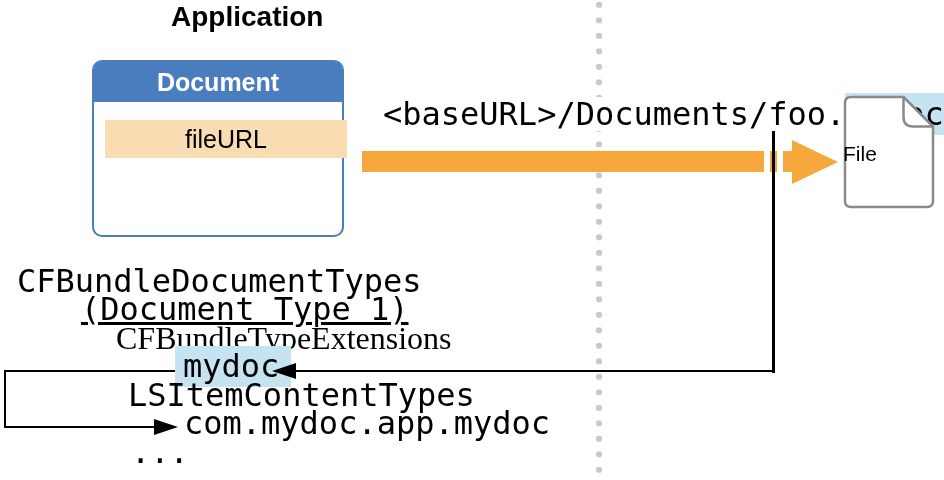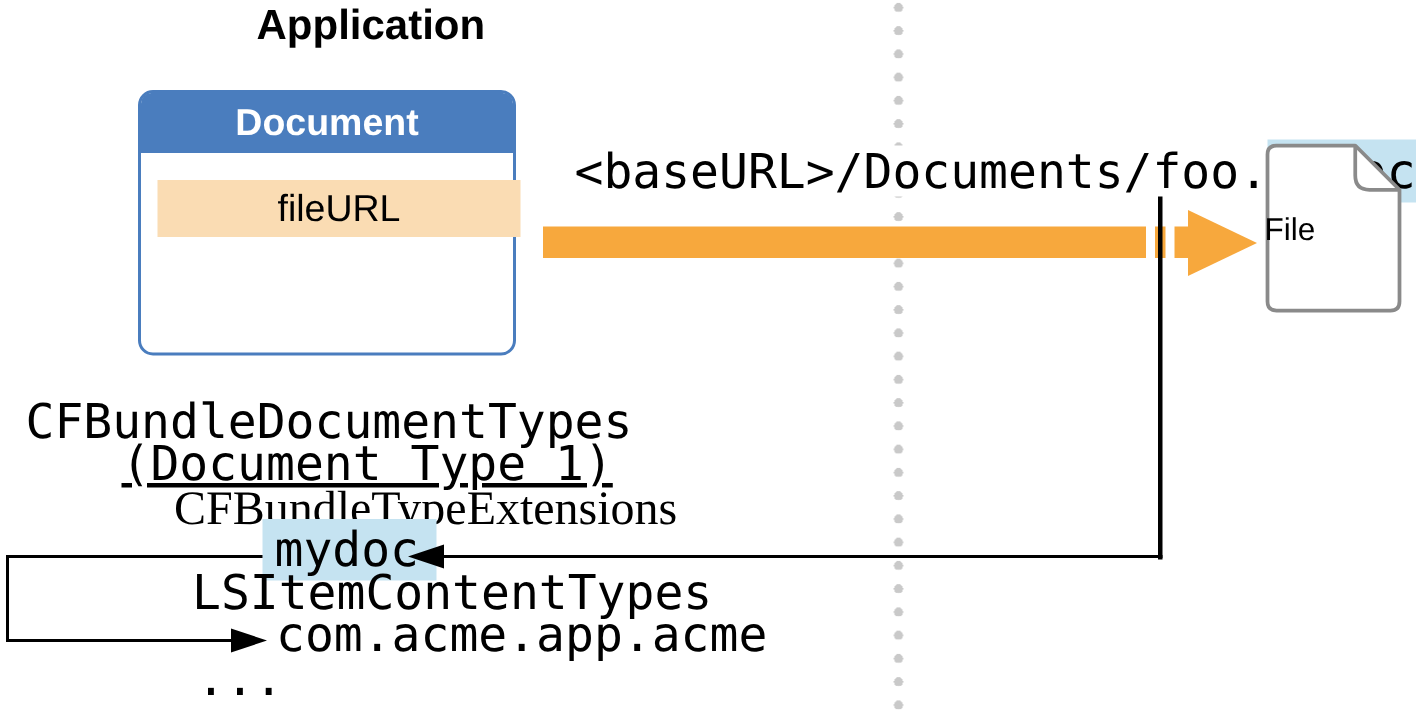--- a/index.html
+++ b/index.html
@@ -97,21 +97,21 @@
   <div class="line" id="p-h1"></div>
   <div class="line" id="p-v"></div>
   <div class="line" id="p-h2"></div>
   <div id="head-uti"></div>
 
   <div class="code-line mono" id="cl0">CFBundleDocumentTypes</div>
   <div class="code-line mono" id="cl1">(Document Type 1)</div>
   <div class="code-line mono" id="cl2">CFBundleTypeExtensions</div>
   <div class="code-line mono" id="cl3"><span class="hl">mydoc</span></div>
   <div class="code-line mono" id="cl4">LSItemContentTypes</div>
-  <div class="code-line mono" id="cl5">com.acme.app.acme</div>
+  <div class="code-line mono" id="cl5">com.mydoc.app.mydoc</div>
   <div class="code-line mono" id="cl6">...</div>
 
   <svg class="file-icon" viewBox="0 0 92 114">
     <path d="M8 2 H60.5 L90 31.5 V106 Q90 112 84 112 H8 Q2 112 2 106 V8 Q2 2 8 2 Z" fill="#ffffff" stroke="#8A8A8A" stroke-width="2.5" stroke-linejoin="round"></path>
     <path d="M60.5 2 V22 Q60.5 31.5 70 31.5 H90" fill="none" stroke="#8A8A8A" stroke-width="2.5" stroke-linejoin="round"></path>
   </svg>
   <div class="file-label">File</div>
 
 </div>
 

